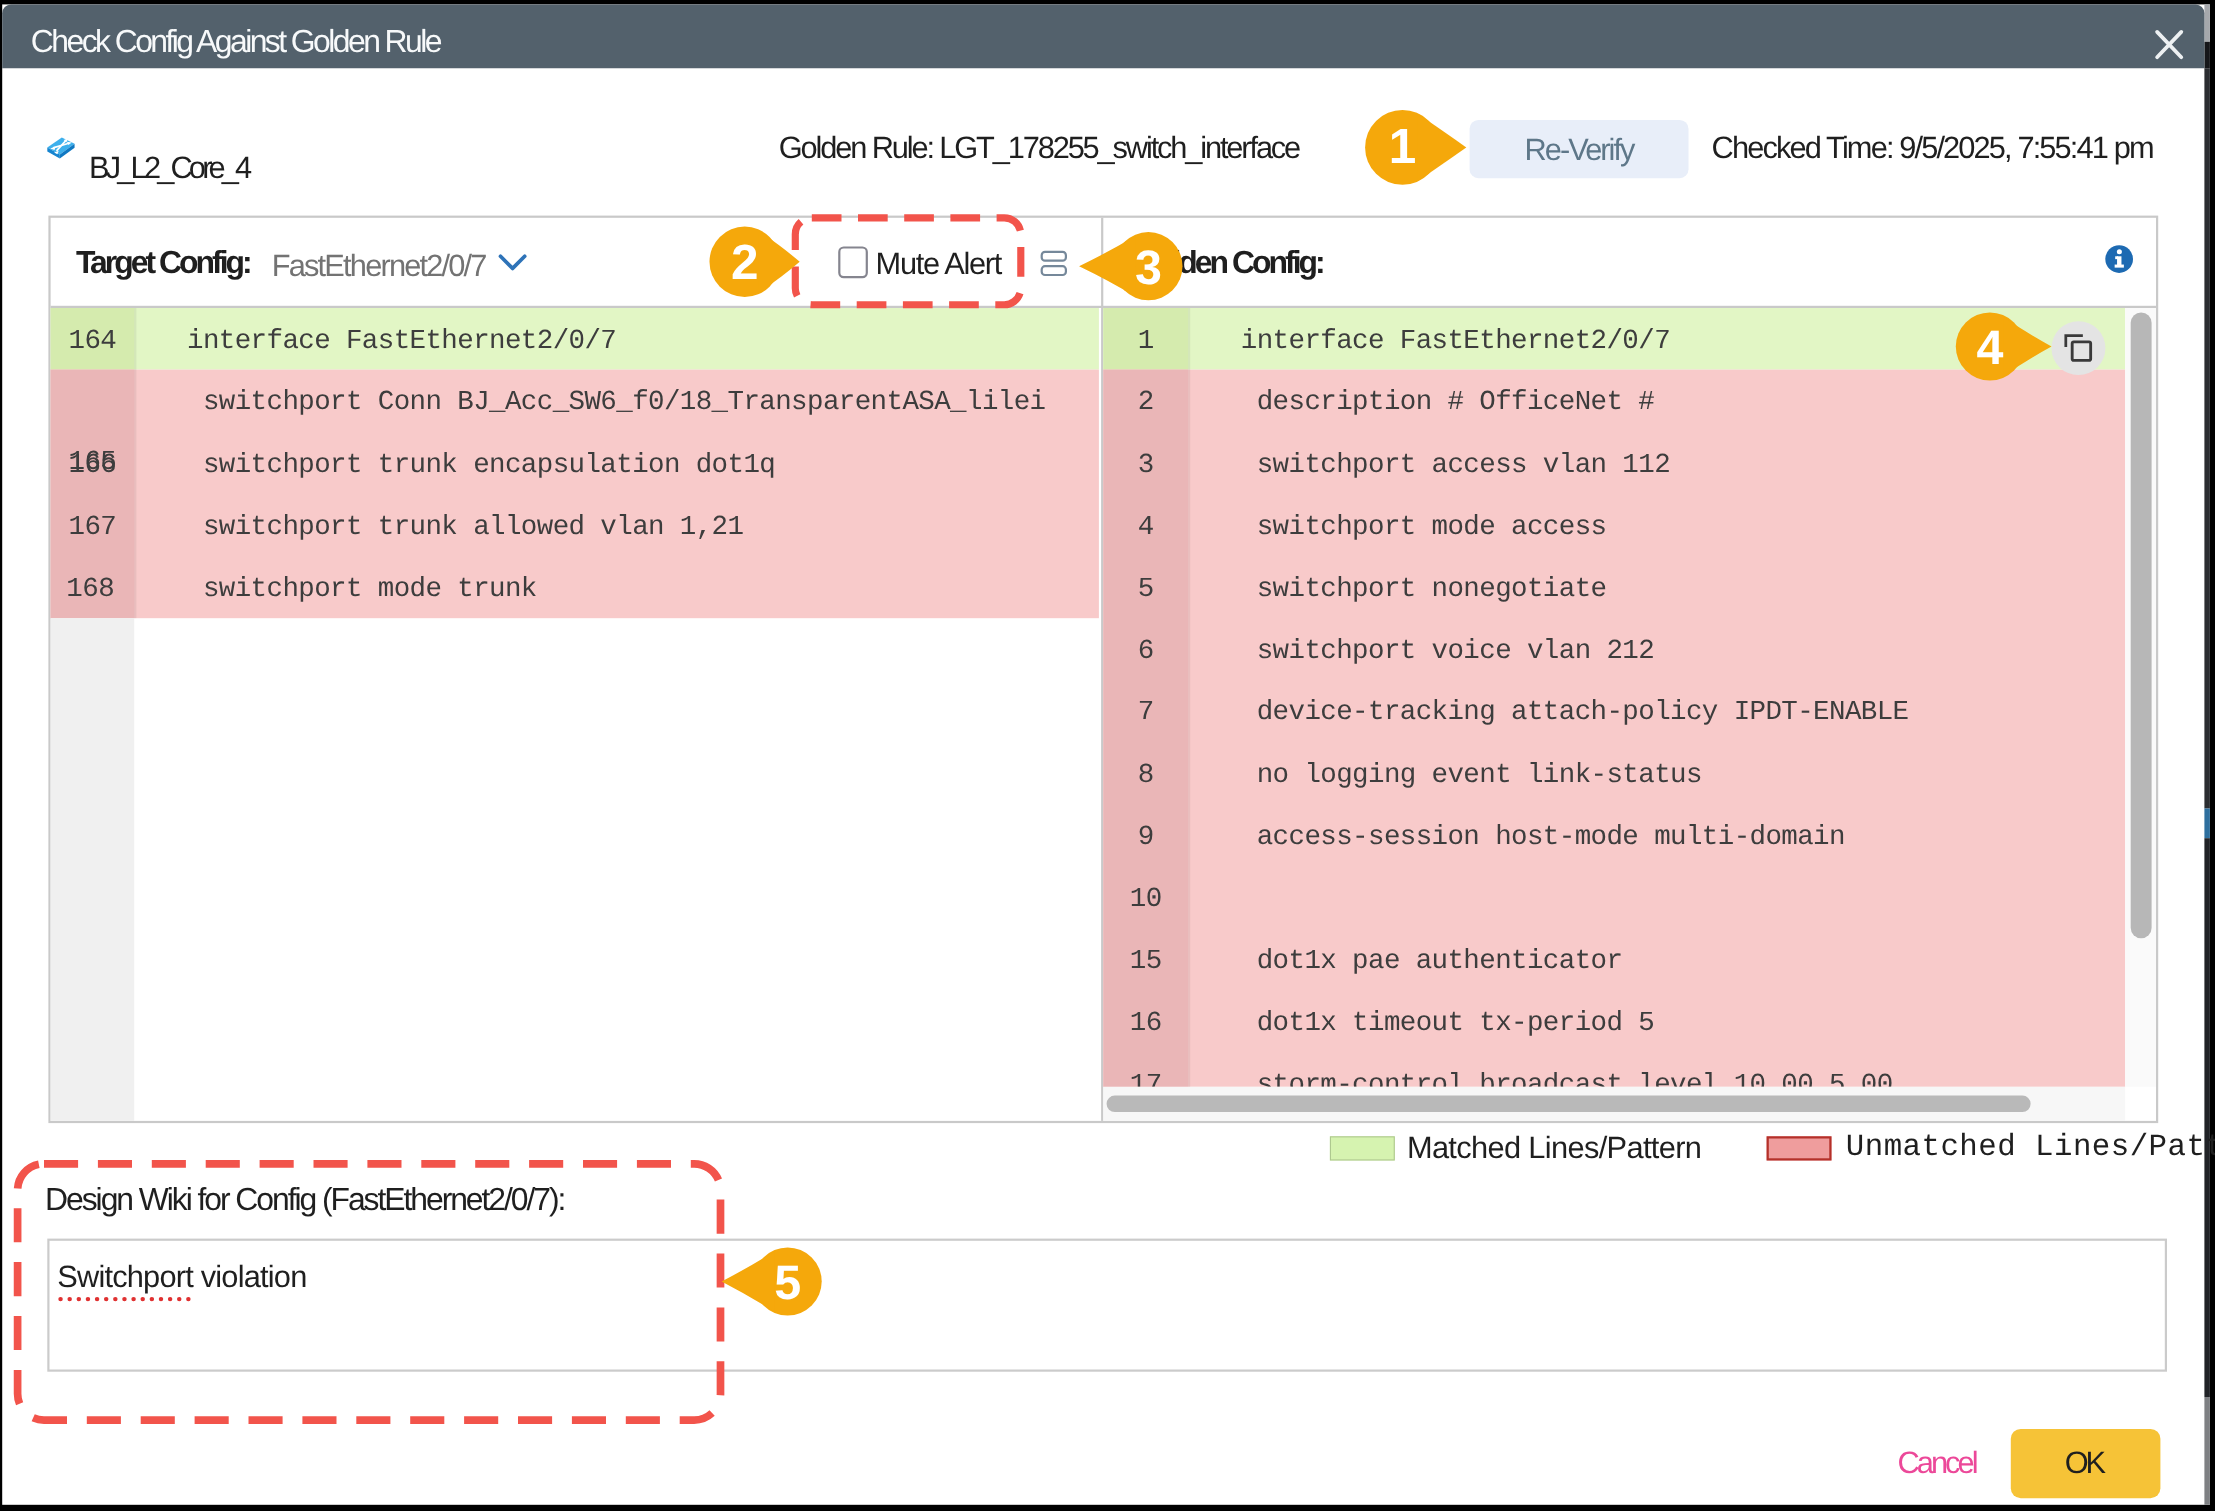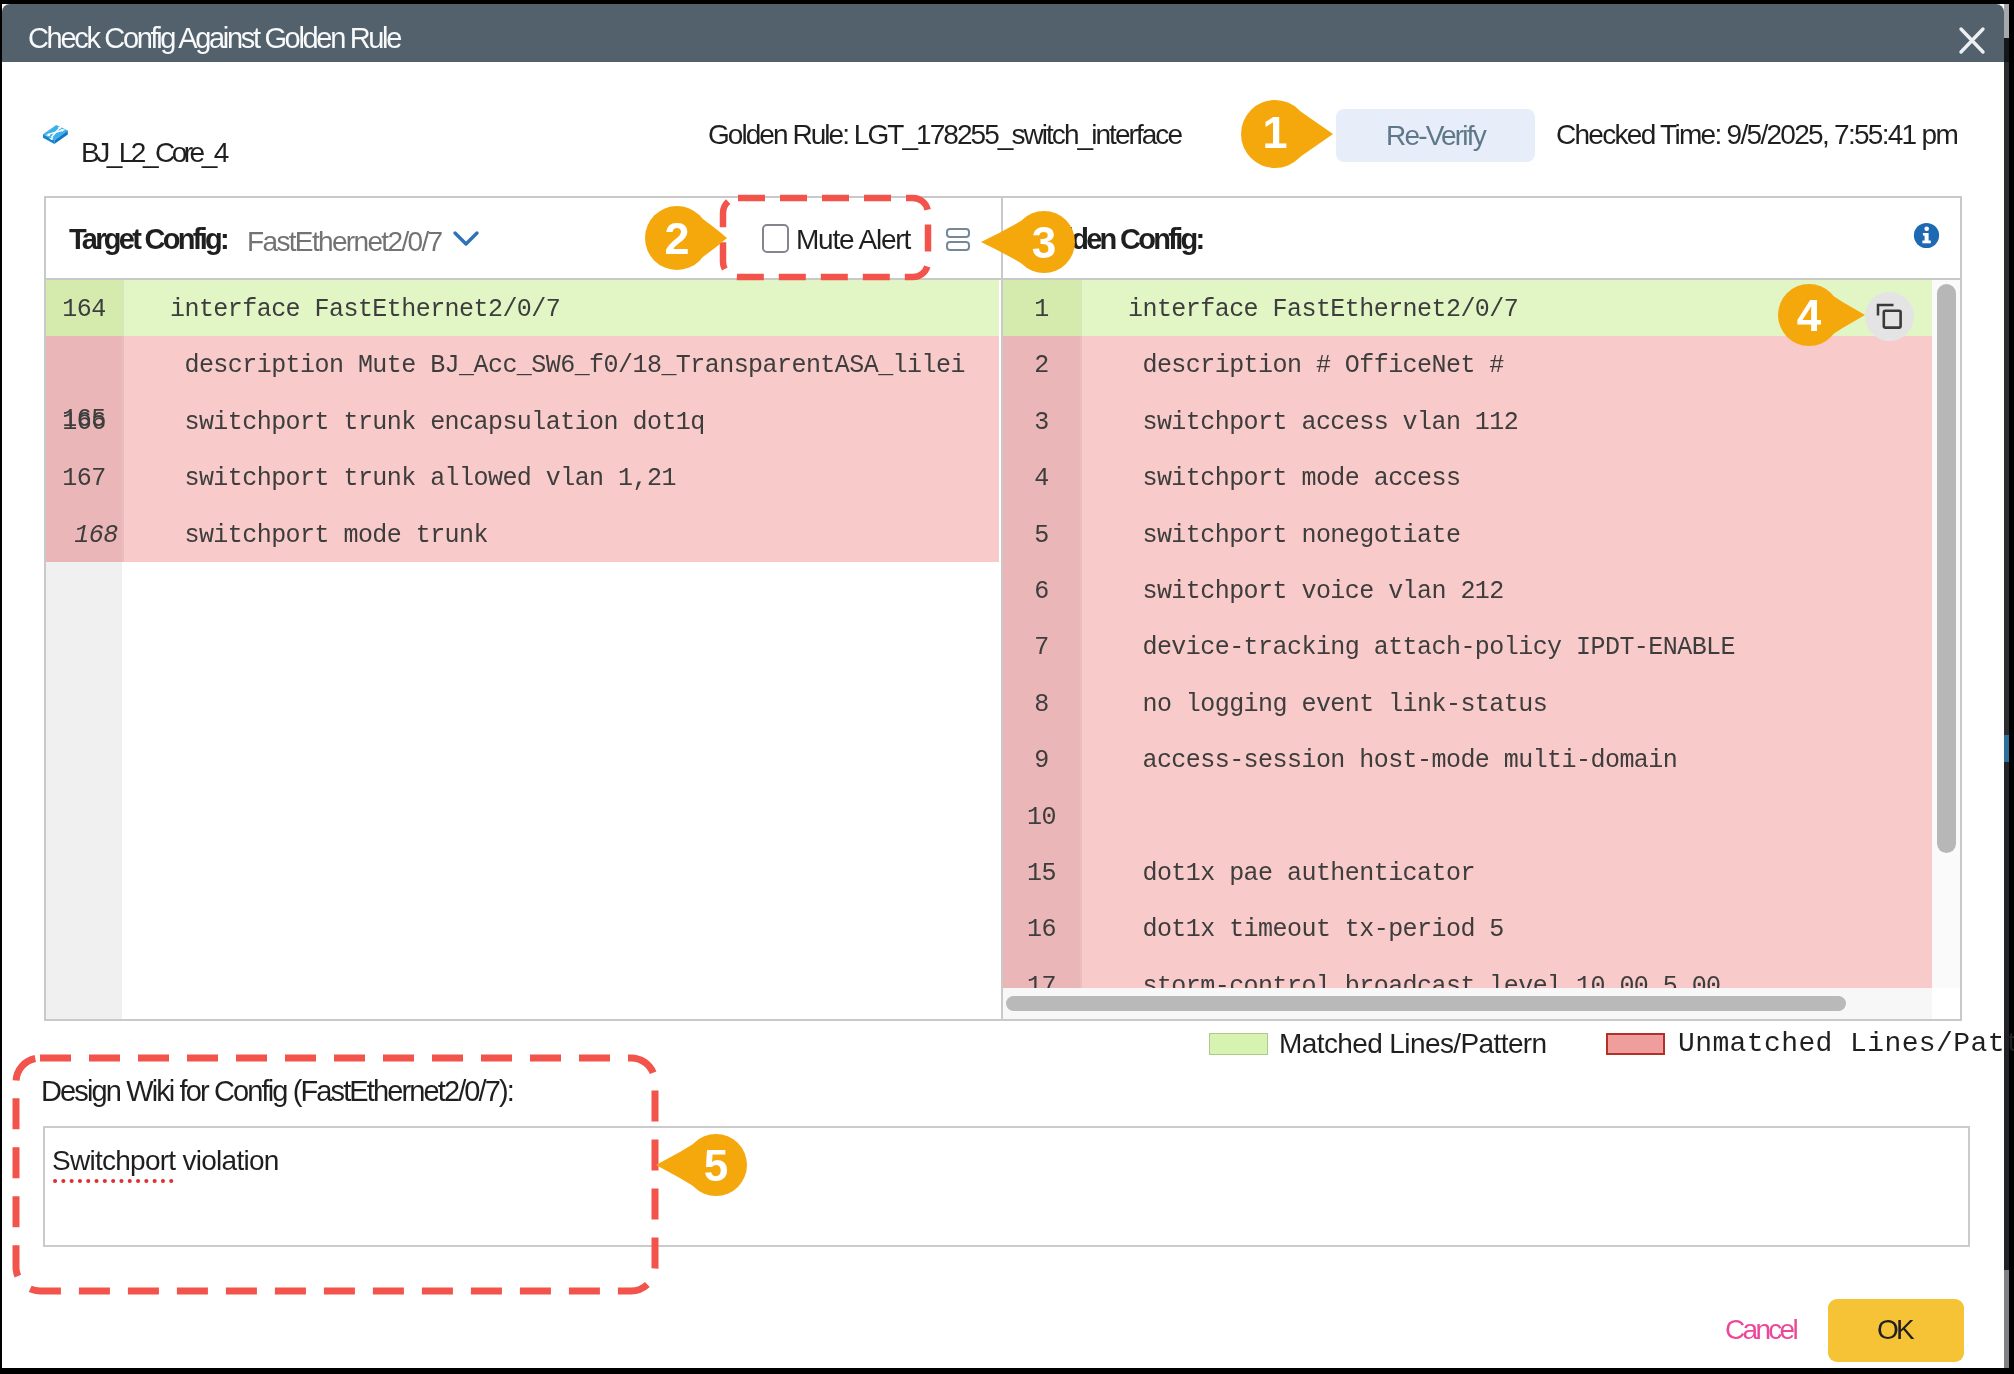--- a/index.html
+++ b/index.html
@@ -75,23 +75,23 @@
 
 <div class="abs" style="left:46px;top:280px;width:953px;height:56px;background:#e2f6c5;"></div>
 <div class="abs" style="left:46px;top:280px;width:76px;height:56px;background:#d5ebae;"></div>
 <div class="abs" style="left:46px;top:336px;width:953px;height:226px;background:#f8caca;"></div>
 <div class="abs" style="left:46px;top:336px;width:76px;height:226px;background:#eab6b7;"></div>
 <div class="abs" style="left:46px;top:562px;width:76px;height:457px;background:#f0f0f0;"></div>
 <span class="abs num" style="left:46px;top:280px;width:76px;">164</span>
 <span class="abs num" style="left:46px;top:342px;width:76px;margin-top:48px;">165</span>
 <span class="abs num" style="left:46px;top:392.8px;width:76px;">166</span>
 <span class="abs num" style="left:46px;top:449.2px;width:76px;">167</span>
-<span class="abs num" style="left:58px;top:505.6px;width:76px;font-style:italic;">168</span>
+<span class="abs num" style="left:44px;top:505.6px;width:76px;">168</span>
 <span class="abs mono" style="left:170px;top:280px;">interface FastEthernet2/0/7</span>
-<span class="abs mono" style="left:170px;top:336.4px;"> description Mute BJ_Acc_SW6_f0/18_TransparentASA_lilei</span>
+<span class="abs mono" style="left:170px;top:336.4px;"> switchport Conn BJ_Acc_SW6_f0/18_TransparentASA_lilei</span>
 <span class="abs mono" style="left:170px;top:392.8px;"> switchport trunk encapsulation dot1q</span>
 <span class="abs mono" style="left:170px;top:449.2px;"> switchport trunk allowed vlan 1,21</span>
 <span class="abs mono" style="left:170px;top:505.6px;"> switchport mode trunk</span>
 
 <div class="abs" style="left:1003px;top:280px;width:929px;height:56px;background:#e2f6c5;"></div>
 <div class="abs" style="left:1003px;top:280px;width:77px;height:56px;background:#d5ebae;"></div>
 <div class="abs" style="left:1003px;top:336px;width:929px;height:652px;background:#f8caca;"></div>
 <div class="abs" style="left:1003px;top:336px;width:77px;height:652px;background:#eab6b7;"></div>
 <div id="rrows" class="abs" style="left:1003px;top:280px;width:929px;height:708px;overflow:hidden;">
 <span class="abs num" style="left:0;top:0.0px;width:77px;">1</span>

